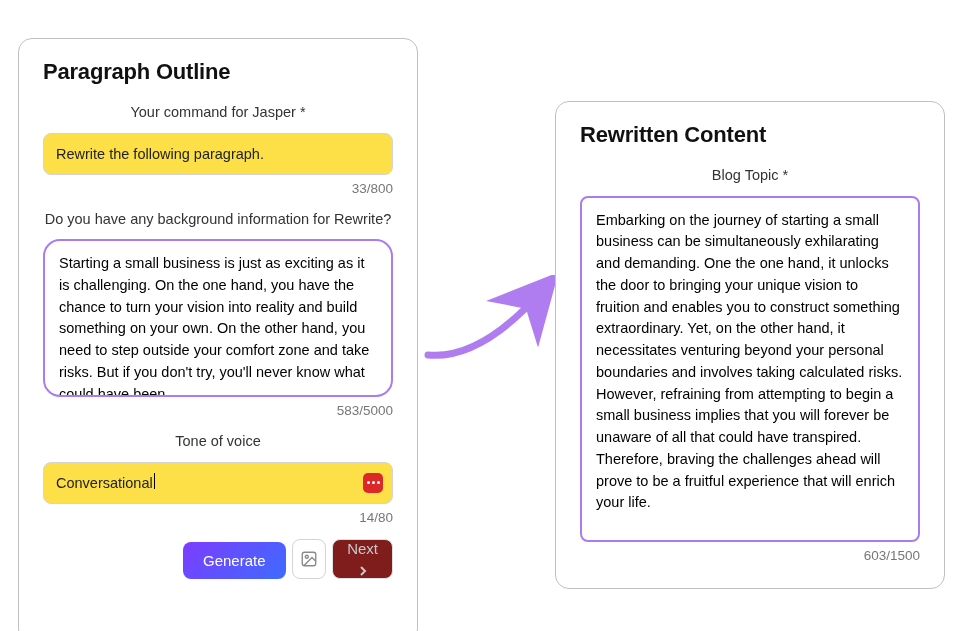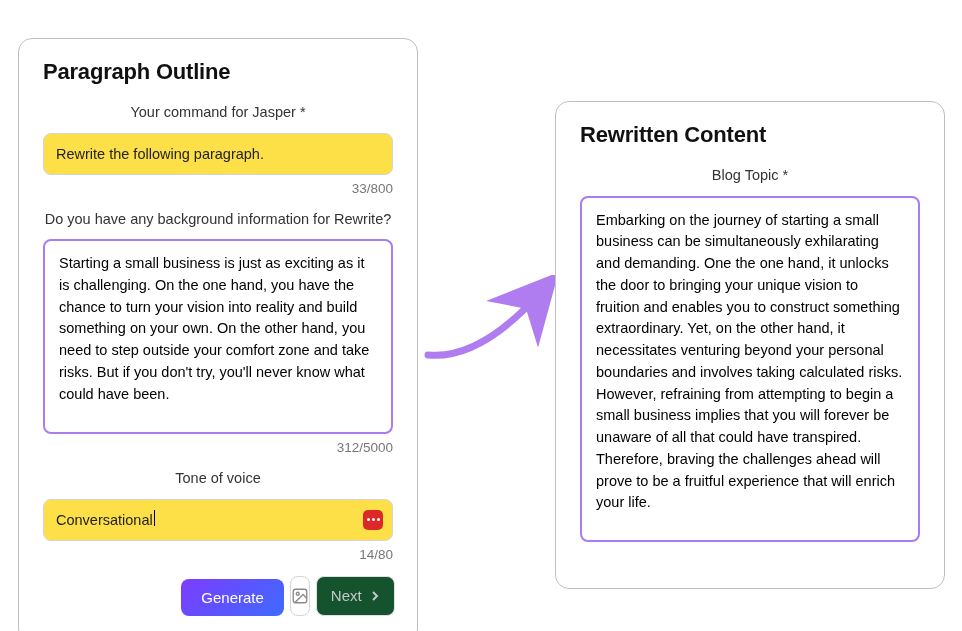--- a/index.html
+++ b/index.html
@@ -64,22 +64,23 @@
   .highlight-box {
     border: 2px solid #a97cf0;
     border-radius: 8px;
     padding: 12px 14px;
     font-size: 14.5px;
     color: #000000;
     line-height: 1.5;
     background: #fff;
   }
   .highlight-left {
-    height: 195px;
+    height: 158px;
     overflow: hidden;
+    border-radius: 17px;
   }
   .highlight-right {
     height: 346px;
     overflow: hidden;
   }
   .counter {
     text-align: right;
     font-size: 13.5px;
     color: #777;
     margin-top: 6px;
@@ -143,28 +144,29 @@
     background: #fff;
     display: flex;
     align-items: center;
     justify-content: center;
     cursor: pointer;
   }
   .btn-next {
     height: 40px;
     border: 1px solid #e0e0e0;
     border-radius: 8px;
-    background: #14532d;
+    background: #7f1d1d;
     padding: 0 14px;
     display: flex;
     align-items: center;
     gap: 8px;
     font-size: 15px;
     color: #c7c7c7;
     cursor: pointer;
+    flex-direction: column;
   }
   .arrow {
     position: absolute;
     left: 420px;
     top: 275px;
     width: 145px;
     height: 100px;
     pointer-events: none;
   }
 </style>
@@ -178,21 +180,21 @@
     <div class="label">Your command for Jasper *</div>
     <input class="input-box" type="text" value="Rewrite the following paragraph." style="">
     <div class="counter">33/800</div>
   </div>
 
   <div class="section">
     <div class="label">Do you have any background information for Rewrite?</div>
     <div class="highlight-box highlight-left">
       <span>Starting a small business is just as exciting as it is challenging. On the one hand, you have the chance to turn your vision into reality and build something on your own. On the other hand, you need to step outside your comfort zone and take risks. But if you don't try, you'll never know what could have been.</span>
     </div>
-    <div class="counter">312/5000</div>
+    <div class="counter">583/5000</div>
   </div>
 
   <div class="section">
     <div class="label">Tone of voice</div>
     <div class="tone-wrap">
       <div class="input-box" style="display:flex;">
         <span>Conversational</span>
           <span class="caret"></span>
       </div>
       <div class="tone-icon">
@@ -231,13 +233,14 @@
   <path d="M8 80 Q 60 85 120 18" stroke="#b07df0" stroke-width="7" fill="none" marker-end="url(#ah)" stroke-linecap="round"></path>
 </svg>
 
 <div class="card card-right">
   <h2>Rewritten Content</h2>
 
   <div class="label">Blog Topic *</div>
   <div class="highlight-box highlight-right">
     <span>Embarking on the journey of starting a small business can be simultaneously exhilarating and demanding. One the one hand, it unlocks the door to bringing your unique vision to fruition and enables you to construct something extraordinary. Yet, on the other hand, it necessitates venturing beyond your personal boundaries and involves taking calculated risks. However, refraining from attempting to begin a small business implies that you will forever be unaware of all that could have transpired. Therefore, braving the challenges ahead will prove to be a fruitful experience that will enrich your life.</span>
   </div>
+  <div class="counter">603/1500</div>
 </div>
 
 </body></html>

